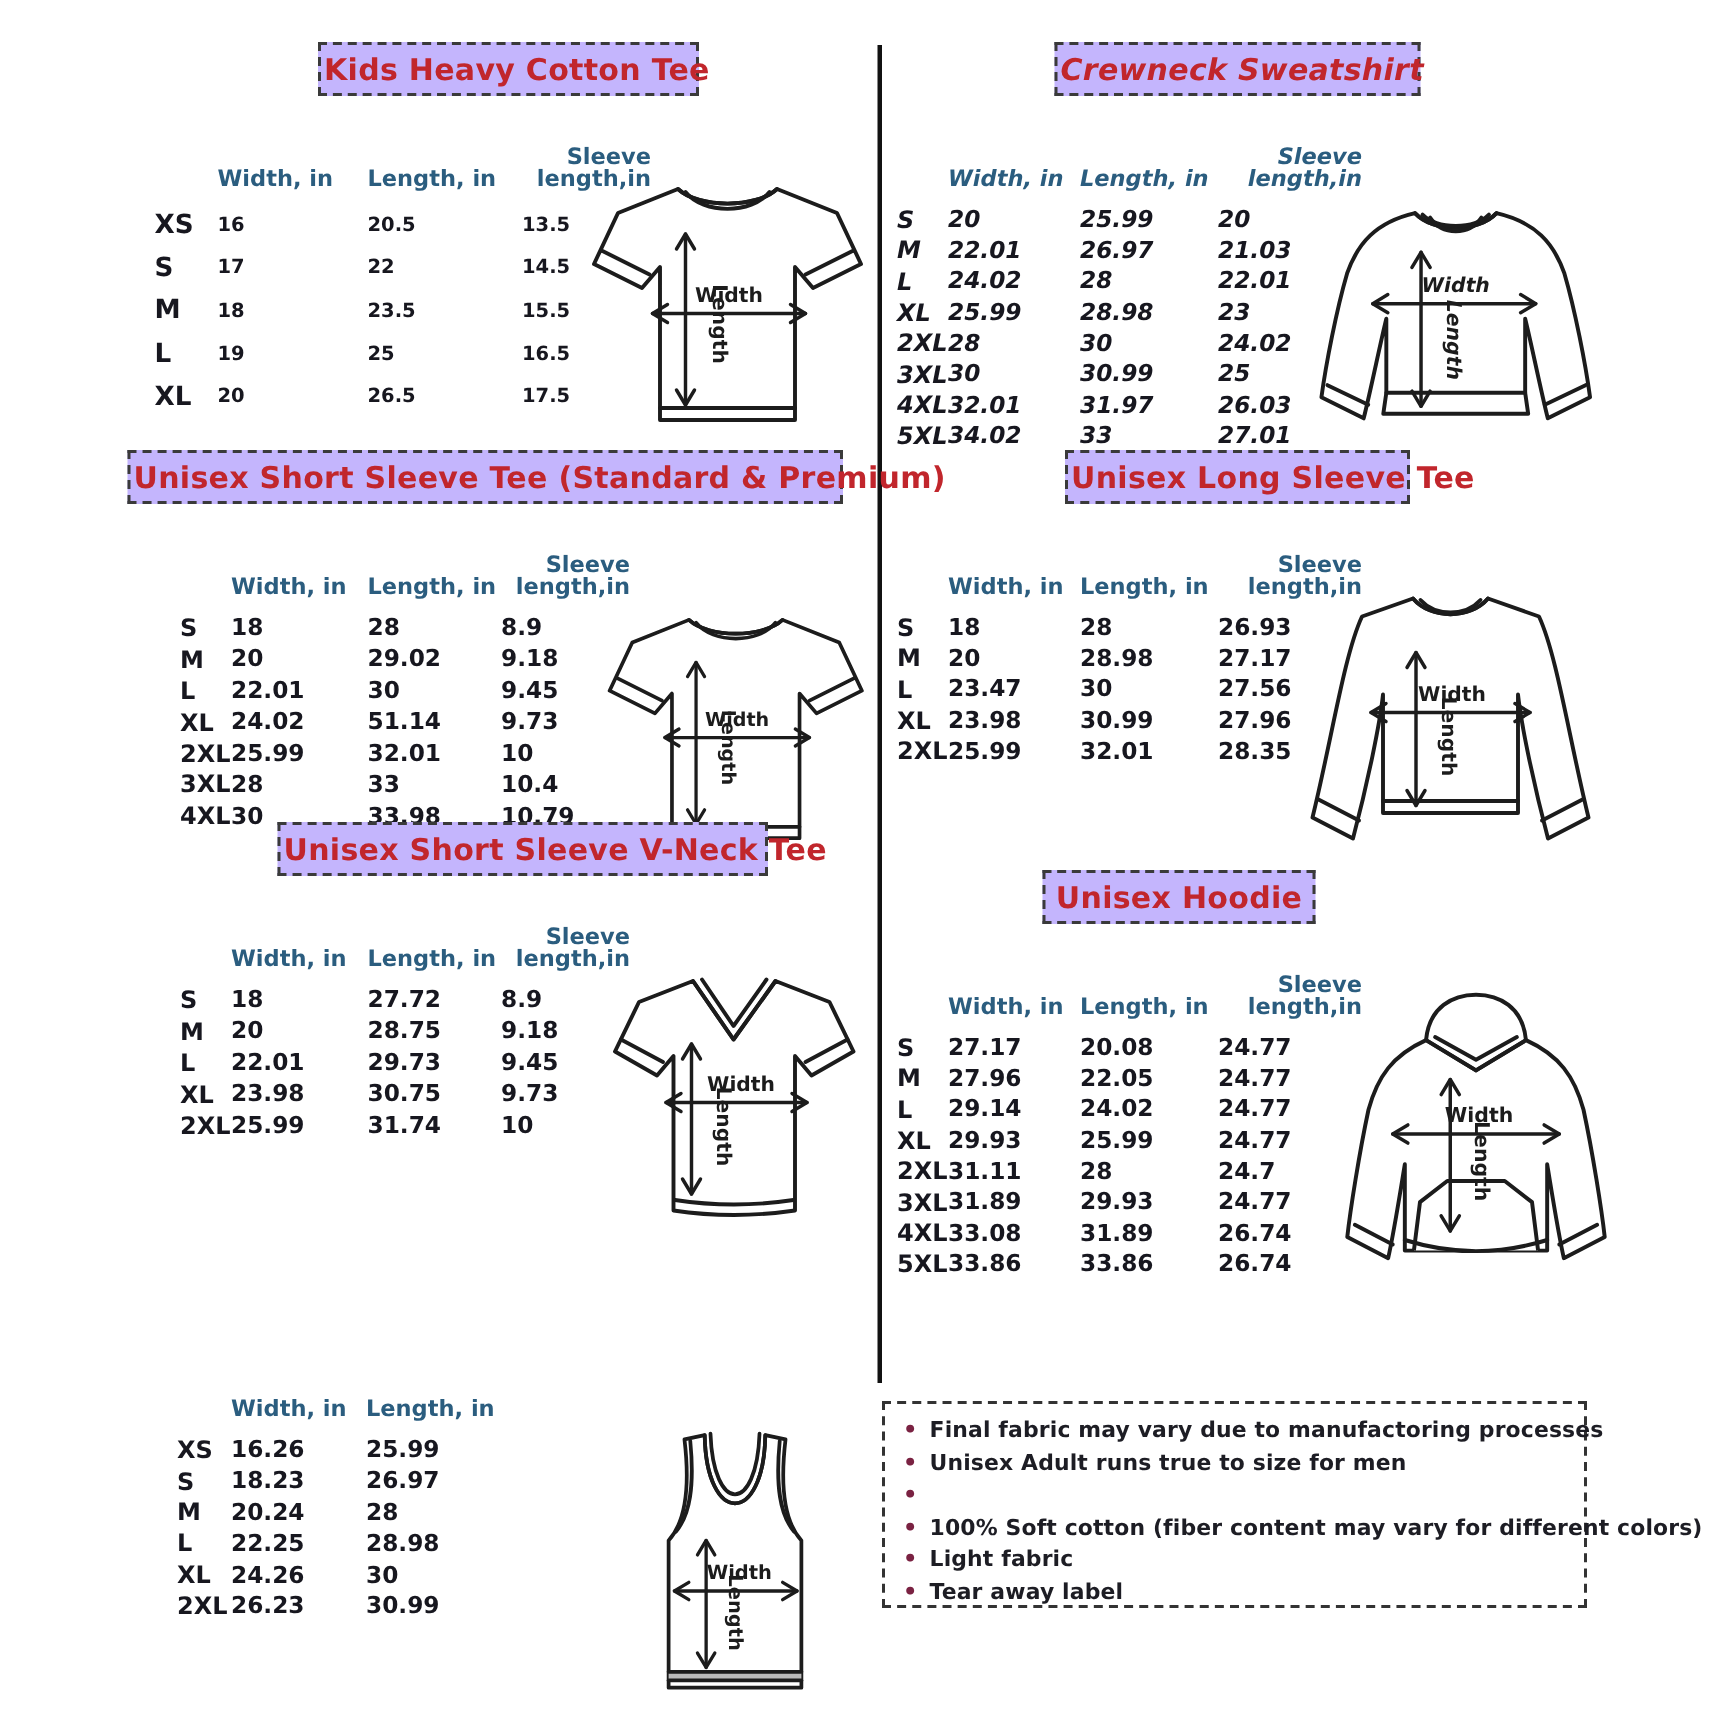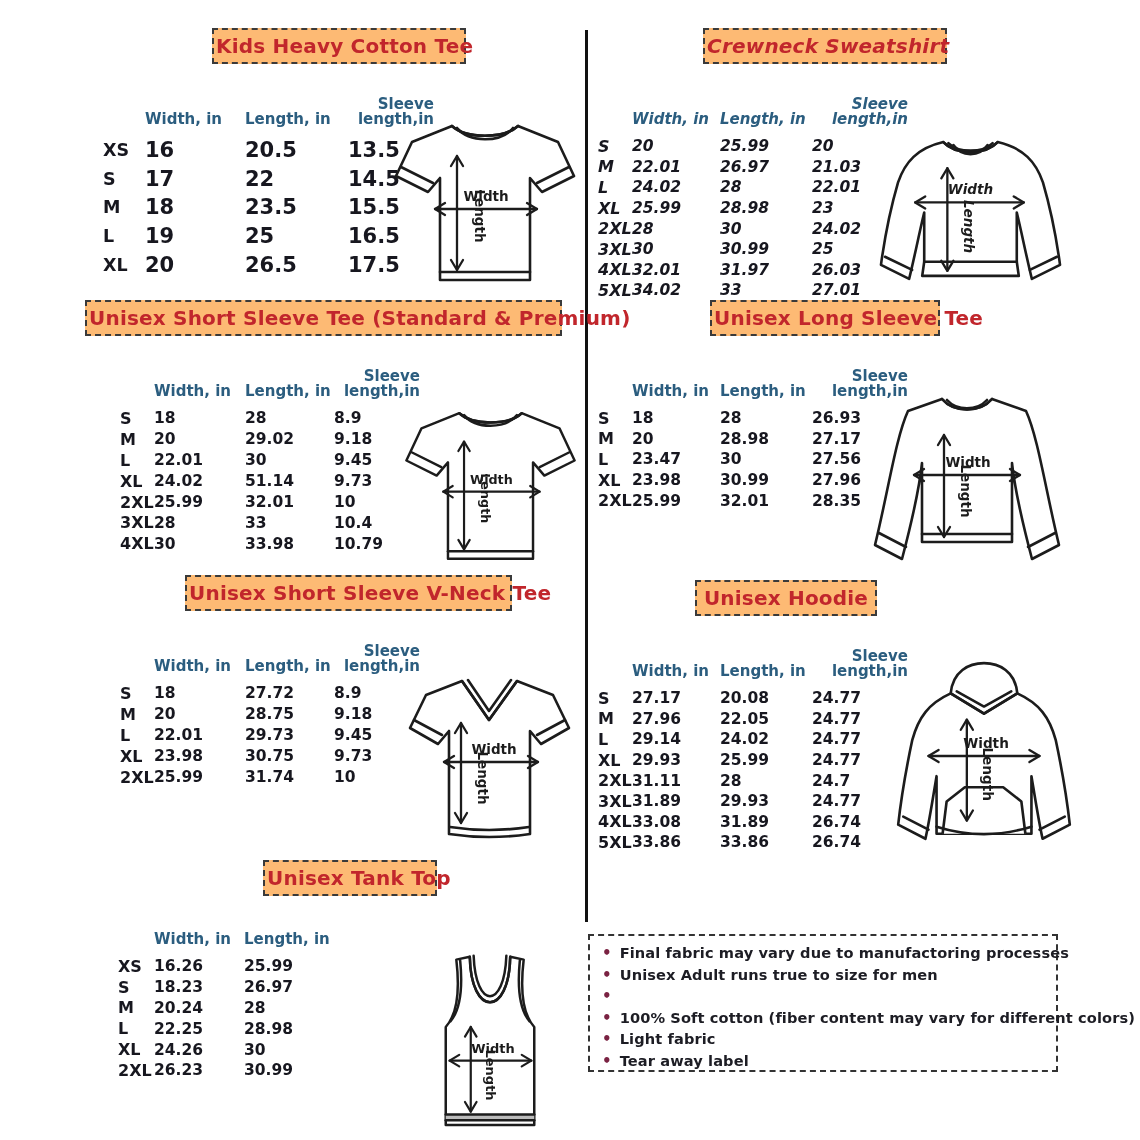--- a/index.html
+++ b/index.html
@@ -2,34 +2,34 @@
 <html><head>
 <meta charset="utf-8">
 <style>
   html,body{margin:0;padding:0;background:#ffffff;}
   .canvas{position:relative;width:1140px;height:1140px;background:#ffffff;overflow:hidden;
           font-family:"DejaVu Sans","Liberation Sans",sans-serif;color:#17171f;}
   .divider{position:absolute;background:#111;width:3px;}
   .panel{position:absolute;}
   .title-box{position:absolute;top:0;border:2px dashed #3a3a3a;text-align:center;
              font-weight:bold;font-size:20px;color:#c1262c;padding:4px 2px;box-sizing:border-box;
-             letter-spacing:.2px;white-space:nowrap;background:#fdba74;}
+             letter-spacing:.2px;white-space:nowrap;background:#c4b5fd;}
   .tbl{position:absolute;}
   .tr{display:grid;align-items:center;}
   .t-kids .tr{grid-template-columns:42px 100px 103px 86px;height:28.6px;}
   .t-left3 .tr{grid-template-columns:34px 91px 89px 86px;height:20.9px;}
   .t-right3 .tr{grid-template-columns:34px 88px 92px 96px;height:20.6px;}
   .t-tank .tr{grid-template-columns:36px 90px 100px;height:20.8px;}
   .tr.thead{align-items:end;height:auto;min-height:48px;margin-bottom:8px;}
   .t-tank .tr.thead{min-height:40px;}
   .th{font-size:15px;color:#2b5d7f;font-weight:bold;line-height:1.05;}
   .th:last-child{text-align:right;}
   .t-tank .th:last-child{text-align:left;}
   .td{font-weight:bold;font-size:15.5px;white-space:nowrap;}
-  .t-kids .td{font-size:21px;}
+  .t-kids .td{font-size:13px;}
   .size-c{font-size:16px;}
   .t-kids .size-c{font-size:17.5px;}
   .garment{position:absolute;}
   .g{fill:none;stroke:#1c1c1c;stroke-width:2.6;stroke-linecap:round;stroke-linejoin:round;}
   .gb{fill:#ffffff;stroke:#1c1c1c;stroke-width:2.6;stroke-linejoin:round;}
   .ar{fill:none;stroke:#1c1c1c;stroke-width:2.3;stroke-linecap:round;stroke-linejoin:round;}
   .al{font-size:13.5px;font-weight:bold;fill:#1c1c1c;}
   .notes{position:absolute;border:2px dashed #333;box-sizing:border-box;padding:8px 12px;background:#fff;}
   .notes .note-line{display:flex;gap:8px;align-items:baseline;height:21.5px;
         font-size:14.6px;font-weight:bold;color:#1d1d24;letter-spacing:.1px;white-space:nowrap;}
@@ -298,21 +298,21 @@
       <path class="ar" d="M66,82 L56,88 L66,94"></path>
         <path class="ar" d="M152,82 L162,88 L152,94"></path>
       <line class="ar" x1="86" y1="48" x2="86" y2="150"></line>
       <path class="ar" d="M80,58 L86,48 L92,58"></path>
         <path class="ar" d="M80,140 L86,150 L92,140"></path>
       <text class="al" x="110" y="80" text-anchor="middle">Width</text>
       <text class="al" x="103" y="104" text-anchor="middle" transform="rotate(90 103,104)">Length</text>
     </svg>
   </div>
 
-  <div class="panel" style="left:80px;top:575px;width:505px;height:272px;">
+  <div class="panel" style="left:80px;top:548px;width:505px;height:272px;">
     <div class="title-box" style="left:105px;width:327px;"><span>Unisex Short Sleeve V-Neck Tee</span></div>
     <div class="tbl t-left3" style="left:40px;top:52px;">
         <div class="tr thead">
           <div class="th"></div>
           <div class="th">Width, in</div>
           <div class="th">Length, in</div>
           <div class="th">Sleeve length,in</div>
         </div>
         <div class="tr">
           <div class="td size-c">S</div>
@@ -434,21 +434,20 @@
         <path class="ar" d="M150,94 L160,100 L150,106"></path>
       <line class="ar" x1="88" y1="64" x2="88" y2="164"></line>
       <path class="ar" d="M82,74 L88,64 L94,74"></path>
         <path class="ar" d="M82,154 L88,164 L94,154"></path>
       <text class="al" x="107" y="92" text-anchor="middle">Width</text>
       <text class="al" x="104" y="118" text-anchor="middle" transform="rotate(90 104,118)">Length</text>
     </svg>
   </div>
 
   <div class="panel" style="left:80px;top:860px;width:505px;height:275px;">
-    <div class="title-box" style="left:183px;width:174px;"><span>Unisex Tank Top</span></div>
     <div class="tbl t-tank" style="left:38px;top:48px;">
         <div class="tr thead">
           <div class="th"></div>
           <div class="th">Width, in</div>
           <div class="th">Length, in</div>
         </div>
         <div class="tr">
           <div class="td size-c">XS</div>
           <div class="td">16.26</div>
           <div class="td">25.99</div>

